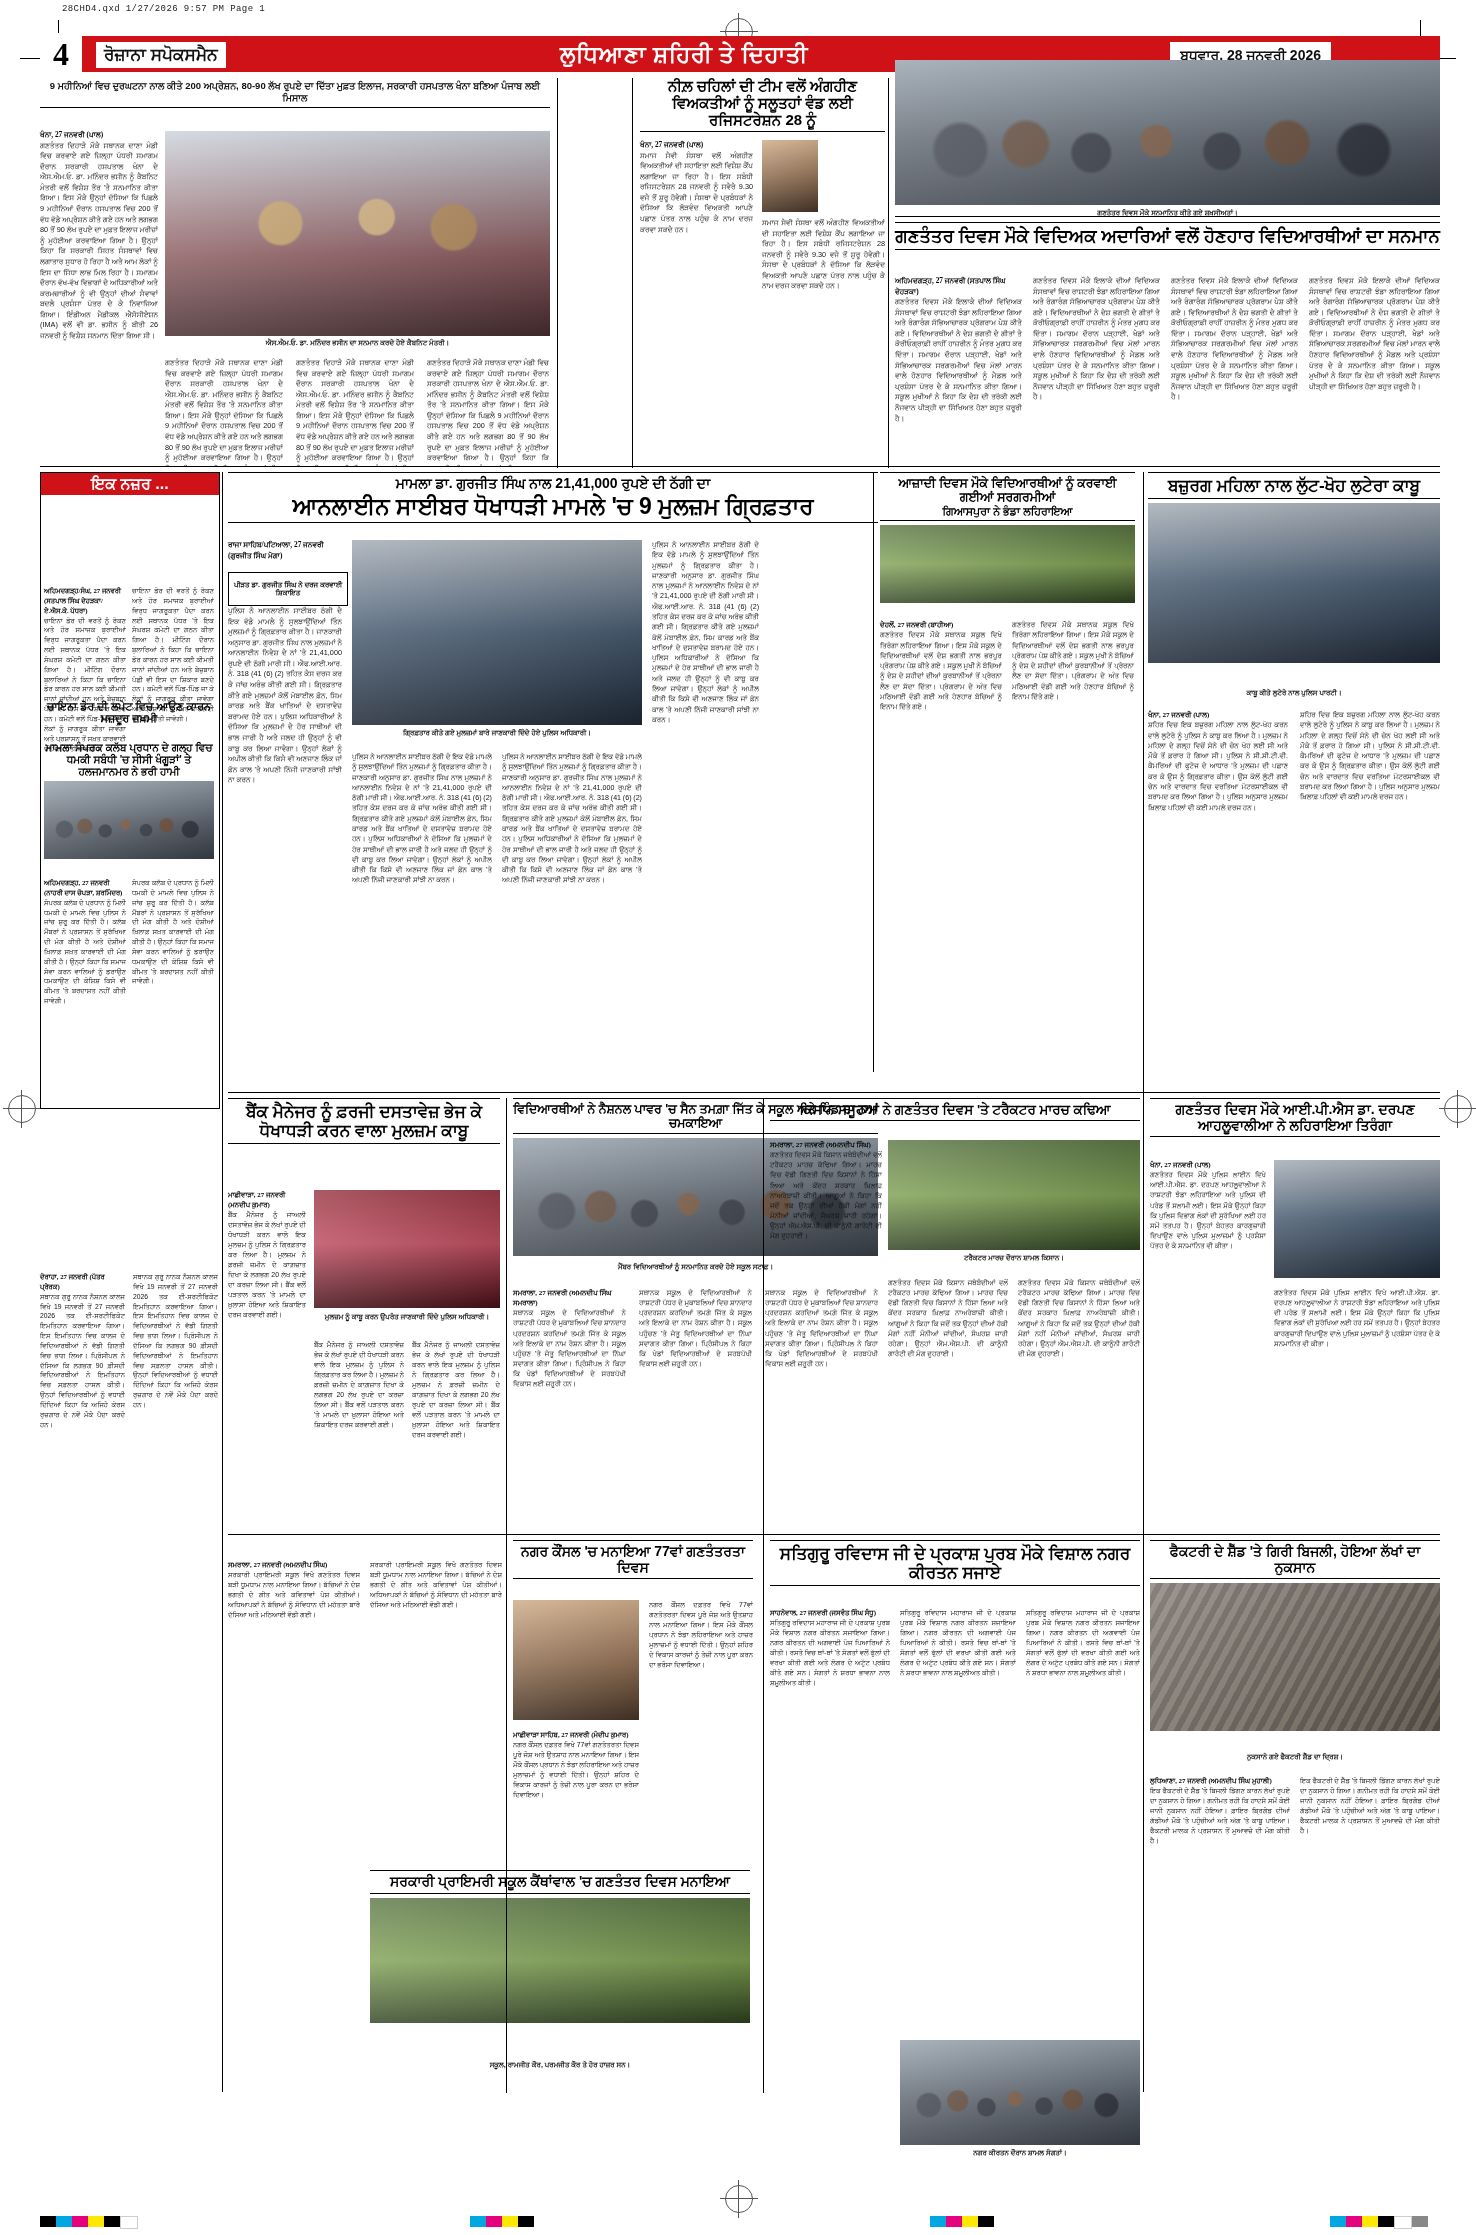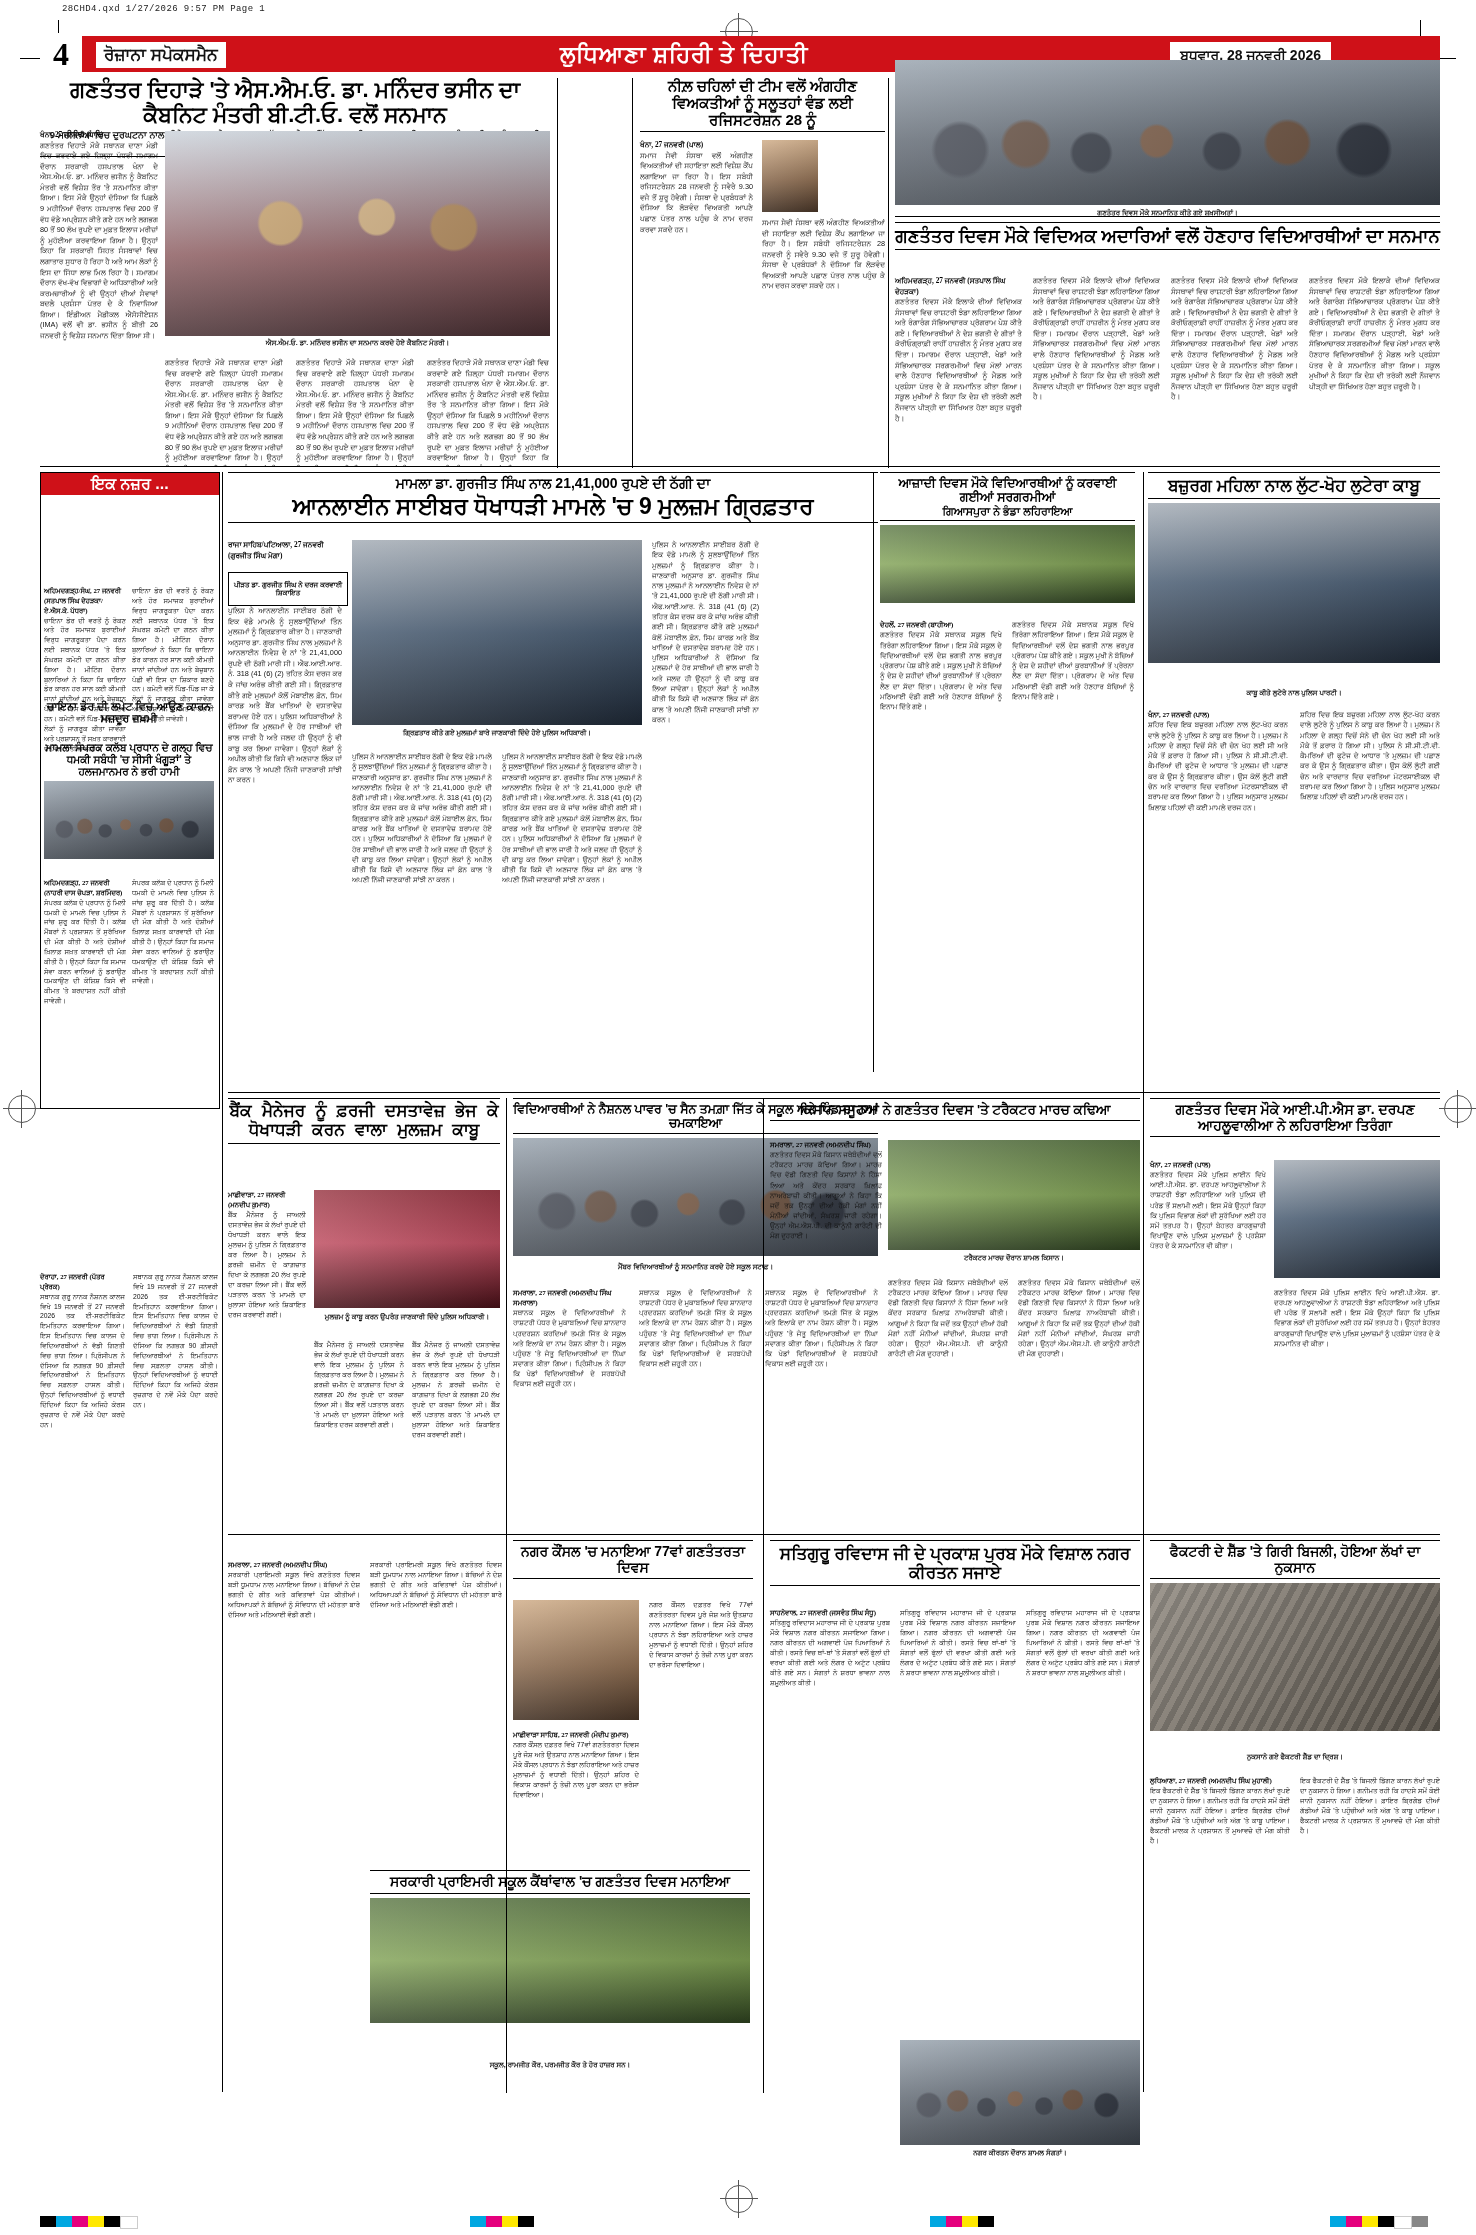--- a/index.html
+++ b/index.html
@@ -97,21 +97,20 @@
     <span>ਰੋਜ਼ਾਨਾ ਸਪੋਕਸਮੈਨ</span>
   </div>
   <div class="mh-center">
     <span>ਲੁਧਿਆਣਾ ਸ਼ਹਿਰੀ ਤੇ ਦਿਹਾਤੀ</span>
   </div>
   <div class="mh-right">
     <span>ਬੁਧਵਾਰ, 28 ਜਨਵਰੀ 2026</span>
   </div>
 
   <div style="position:absolute;left:40px;top:78px;width:510px;">
-    <div class="hl xl">ਗਣਤੰਤਰ ਦਿਹਾੜੇ 'ਤੇ ਐਸ.ਐਮ.ਓ. ਡਾ. ਮਨਿੰਦਰ ਭਸੀਨ ਦਾ ਕੈਬਨਿਟ ਮੰਤਰੀ ਬੀ.ਟੀ.ਓ. ਵਲੋਂ ਸਨਮਾਨ</div>
     <div class="subhl">9 ਮਹੀਨਿਆਂ ਵਿਚ ਦੁਰਘਟਨਾ ਨਾਲ ਕੀਤੇ 200 ਅਪ੍ਰੇਸ਼ਨ, 80-90 ਲੱਖ ਰੁਪਏ ਦਾ ਦਿੱਤਾ ਮੁਫ਼ਤ ਇਲਾਜ, ਸਰਕਾਰੀ ਹਸਪਤਾਲ ਖੰਨਾ ਬਣਿਆ ਪੰਜਾਬ ਲਈ ਮਿਸਾਲ</div>
     <div class="rule-thin" style="margin-top:3px;"></div>
   </div>
   <div style="position:absolute;left:40px;top:130px;width:118px;height:330px;">
     <div class="dateline">ਖੰਨਾ, 27 ਜਨਵਰੀ (ਪਾਲ)</div>
     <div class="body-txt" style="height:305px;overflow:hidden;">ਗਣਤੰਤਰ ਦਿਹਾੜੇ ਮੌਕੇ ਸਥਾਨਕ ਦਾਣਾ ਮੰਡੀ ਵਿਚ ਕਰਵਾਏ ਗਏ ਜ਼ਿਲ੍ਹਾ ਪੱਧਰੀ ਸਮਾਗਮ ਦੌਰਾਨ ਸਰਕਾਰੀ ਹਸਪਤਾਲ ਖੰਨਾ ਦੇ ਐਸ.ਐਮ.ਓ. ਡਾ. ਮਨਿੰਦਰ ਭਸੀਨ ਨੂੰ ਕੈਬਨਿਟ ਮੰਤਰੀ ਵਲੋਂ ਵਿਸ਼ੇਸ਼ ਤੌਰ 'ਤੇ ਸਨਮਾਨਿਤ ਕੀਤਾ ਗਿਆ। ਇਸ ਮੌਕੇ ਉਨ੍ਹਾਂ ਦੱਸਿਆ ਕਿ ਪਿਛਲੇ 9 ਮਹੀਨਿਆਂ ਦੌਰਾਨ ਹਸਪਤਾਲ ਵਿਚ 200 ਤੋਂ ਵੱਧ ਵੱਡੇ ਅਪ੍ਰੇਸ਼ਨ ਕੀਤੇ ਗਏ ਹਨ ਅਤੇ ਲਗਭਗ 80 ਤੋਂ 90 ਲੱਖ ਰੁਪਏ ਦਾ ਮੁਫ਼ਤ ਇਲਾਜ ਮਰੀਜ਼ਾਂ ਨੂੰ ਮੁਹੱਈਆ ਕਰਵਾਇਆ ਗਿਆ ਹੈ। ਉਨ੍ਹਾਂ ਕਿਹਾ ਕਿ ਸਰਕਾਰੀ ਸਿਹਤ ਸੰਸਥਾਵਾਂ ਵਿਚ ਲਗਾਤਾਰ ਸੁਧਾਰ ਹੋ ਰਿਹਾ ਹੈ ਅਤੇ ਆਮ ਲੋਕਾਂ ਨੂੰ ਇਸ ਦਾ ਸਿੱਧਾ ਲਾਭ ਮਿਲ ਰਿਹਾ ਹੈ। ਸਮਾਗਮ ਦੌਰਾਨ ਵੱਖ-ਵੱਖ ਵਿਭਾਗਾਂ ਦੇ ਅਧਿਕਾਰੀਆਂ ਅਤੇ ਕਰਮਚਾਰੀਆਂ ਨੂੰ ਵੀ ਉਨ੍ਹਾਂ ਦੀਆਂ ਸੇਵਾਵਾਂ ਬਦਲੇ ਪ੍ਰਸ਼ੰਸਾ ਪੱਤਰ ਦੇ ਕੇ ਨਿਵਾਜਿਆ ਗਿਆ। ਇੰਡੀਅਨ ਮੈਡੀਕਲ ਐਸੋਸੀਏਸ਼ਨ (IMA) ਵਲੋਂ ਵੀ ਡਾ. ਭਸੀਨ ਨੂੰ ਬੀਤੀ 26 ਜਨਵਰੀ ਨੂੰ ਵਿਸ਼ੇਸ਼ ਸਨਮਾਨ ਦਿੱਤਾ ਗਿਆ ਸੀ।</div>
   </div>
   <div class="photo ph-stage" style="position:absolute;left:165px;top:131px;width:385px;height:205px;"></div>
   <div class="cap" style="position:absolute;left:165px;top:338px;width:385px;">ਐਸ.ਐਮ.ਓ. ਡਾ. ਮਨਿੰਦਰ ਭਸੀਨ ਦਾ ਸਨਮਾਨ ਕਰਦੇ ਹੋਏ ਕੈਬਨਿਟ ਮੰਤਰੀ।</div>
 
@@ -293,21 +292,21 @@
   </div>
   <div class="photo ph-police" style="position:absolute;left:1274px;top:1160px;width:166px;height:118px;"></div>
   <div style="position:absolute;left:1150px;top:1160px;width:116px;height:370px;">
     <div class="dateline" style="font-size:7px;">ਖੰਨਾ, 27 ਜਨਵਰੀ (ਪਾਲ)</div>
     <div class="body-txt" style="font-size:7px;height:342px;overflow:hidden;">ਗਣਤੰਤਰ ਦਿਵਸ ਮੌਕੇ ਪੁਲਿਸ ਲਾਈਨ ਵਿਖੇ ਆਈ.ਪੀ.ਐਸ. ਡਾ. ਦਰਪਣ ਆਹਲੂਵਾਲੀਆ ਨੇ ਰਾਸ਼ਟਰੀ ਝੰਡਾ ਲਹਿਰਾਇਆ ਅਤੇ ਪੁਲਿਸ ਦੀ ਪਰੇਡ ਤੋਂ ਸਲਾਮੀ ਲਈ। ਇਸ ਮੌਕੇ ਉਨ੍ਹਾਂ ਕਿਹਾ ਕਿ ਪੁਲਿਸ ਵਿਭਾਗ ਲੋਕਾਂ ਦੀ ਸੁਰੱਖਿਆ ਲਈ ਹਰ ਸਮੇਂ ਤਤਪਰ ਹੈ। ਉਨ੍ਹਾਂ ਬੇਹਤਰ ਕਾਰਗੁਜ਼ਾਰੀ ਦਿਖਾਉਣ ਵਾਲੇ ਪੁਲਿਸ ਮੁਲਾਜ਼ਮਾਂ ਨੂੰ ਪ੍ਰਸ਼ੰਸਾ ਪੱਤਰ ਦੇ ਕੇ ਸਨਮਾਨਿਤ ਵੀ ਕੀਤਾ।</div>
   </div>
   <div style="position:absolute;left:1274px;top:1288px;width:166px;height:242px;">
     <div class="body-txt" style="font-size:7px;height:240px;overflow:hidden;">ਗਣਤੰਤਰ ਦਿਵਸ ਮੌਕੇ ਪੁਲਿਸ ਲਾਈਨ ਵਿਖੇ ਆਈ.ਪੀ.ਐਸ. ਡਾ. ਦਰਪਣ ਆਹਲੂਵਾਲੀਆ ਨੇ ਰਾਸ਼ਟਰੀ ਝੰਡਾ ਲਹਿਰਾਇਆ ਅਤੇ ਪੁਲਿਸ ਦੀ ਪਰੇਡ ਤੋਂ ਸਲਾਮੀ ਲਈ। ਇਸ ਮੌਕੇ ਉਨ੍ਹਾਂ ਕਿਹਾ ਕਿ ਪੁਲਿਸ ਵਿਭਾਗ ਲੋਕਾਂ ਦੀ ਸੁਰੱਖਿਆ ਲਈ ਹਰ ਸਮੇਂ ਤਤਪਰ ਹੈ। ਉਨ੍ਹਾਂ ਬੇਹਤਰ ਕਾਰਗੁਜ਼ਾਰੀ ਦਿਖਾਉਣ ਵਾਲੇ ਪੁਲਿਸ ਮੁਲਾਜ਼ਮਾਂ ਨੂੰ ਪ੍ਰਸ਼ੰਸਾ ਪੱਤਰ ਦੇ ਕੇ ਸਨਮਾਨਿਤ ਵੀ ਕੀਤਾ।</div>
   </div>
 
-  <div style="position:absolute;left:228px;top:1098px;width:272px;font-family:Liberation Mono, monospace;">
+  <div style="position:absolute;left:228px;top:1098px;width:272px;">
     <div class="rule" style="margin-bottom:3px;"></div>
     <div class="hl lg" style="font-size:17px;">ਬੈਂਕ ਮੈਨੇਜਰ ਨੂੰ ਫ਼ਰਜੀ ਦਸਤਾਵੇਜ਼ ਭੇਜ ਕੇ ਧੋਖਾਧੜੀ ਕਰਨ ਵਾਲਾ ਮੁਲਜ਼ਮ ਕਾਬੂ</div>
     <div class="rule-thin" style="margin-top:3px;"></div>
   </div>
   <div style="position:absolute;left:228px;top:1190px;width:78px;height:335px;">
     <div class="dateline" style="font-size:6.9px;">ਮਾਛੀਵਾੜਾ, 27 ਜਨਵਰੀ (ਮਨਦੀਪ ਕੁਮਾਰ)</div>
     <div class="body-txt" style="font-size:6.9px;height:302px;overflow:hidden;">ਬੈਂਕ ਮੈਨੇਜਰ ਨੂੰ ਜਾਅਲੀ ਦਸਤਾਵੇਜ਼ ਭੇਜ ਕੇ ਲੱਖਾਂ ਰੁਪਏ ਦੀ ਧੋਖਾਧੜੀ ਕਰਨ ਵਾਲੇ ਇਕ ਮੁਲਜ਼ਮ ਨੂੰ ਪੁਲਿਸ ਨੇ ਗ੍ਰਿਫ਼ਤਾਰ ਕਰ ਲਿਆ ਹੈ। ਮੁਲਜ਼ਮ ਨੇ ਫ਼ਰਜ਼ੀ ਜ਼ਮੀਨ ਦੇ ਕਾਗ਼ਜ਼ਾਤ ਦਿਖਾ ਕੇ ਲਗਭਗ 20 ਲੱਖ ਰੁਪਏ ਦਾ ਕਰਜ਼ਾ ਲਿਆ ਸੀ। ਬੈਂਕ ਵਲੋਂ ਪੜਤਾਲ ਕਰਨ 'ਤੇ ਮਾਮਲੇ ਦਾ ਖ਼ੁਲਾਸਾ ਹੋਇਆ ਅਤੇ ਸ਼ਿਕਾਇਤ ਦਰਜ ਕਰਵਾਈ ਗਈ।</div>
   </div>
   <div class="photo ph-maroon" style="position:absolute;left:314px;top:1190px;width:186px;height:118px;"></div>
   <div class="cap" style="position:absolute;left:314px;top:1312px;width:186px;">ਮੁਲਜ਼ਮ ਨੂੰ ਕਾਬੂ ਕਰਨ ਉਪਰੰਤ ਜਾਣਕਾਰੀ ਦਿੰਦੇ ਪੁਲਿਸ ਅਧਿਕਾਰੀ।</div>

